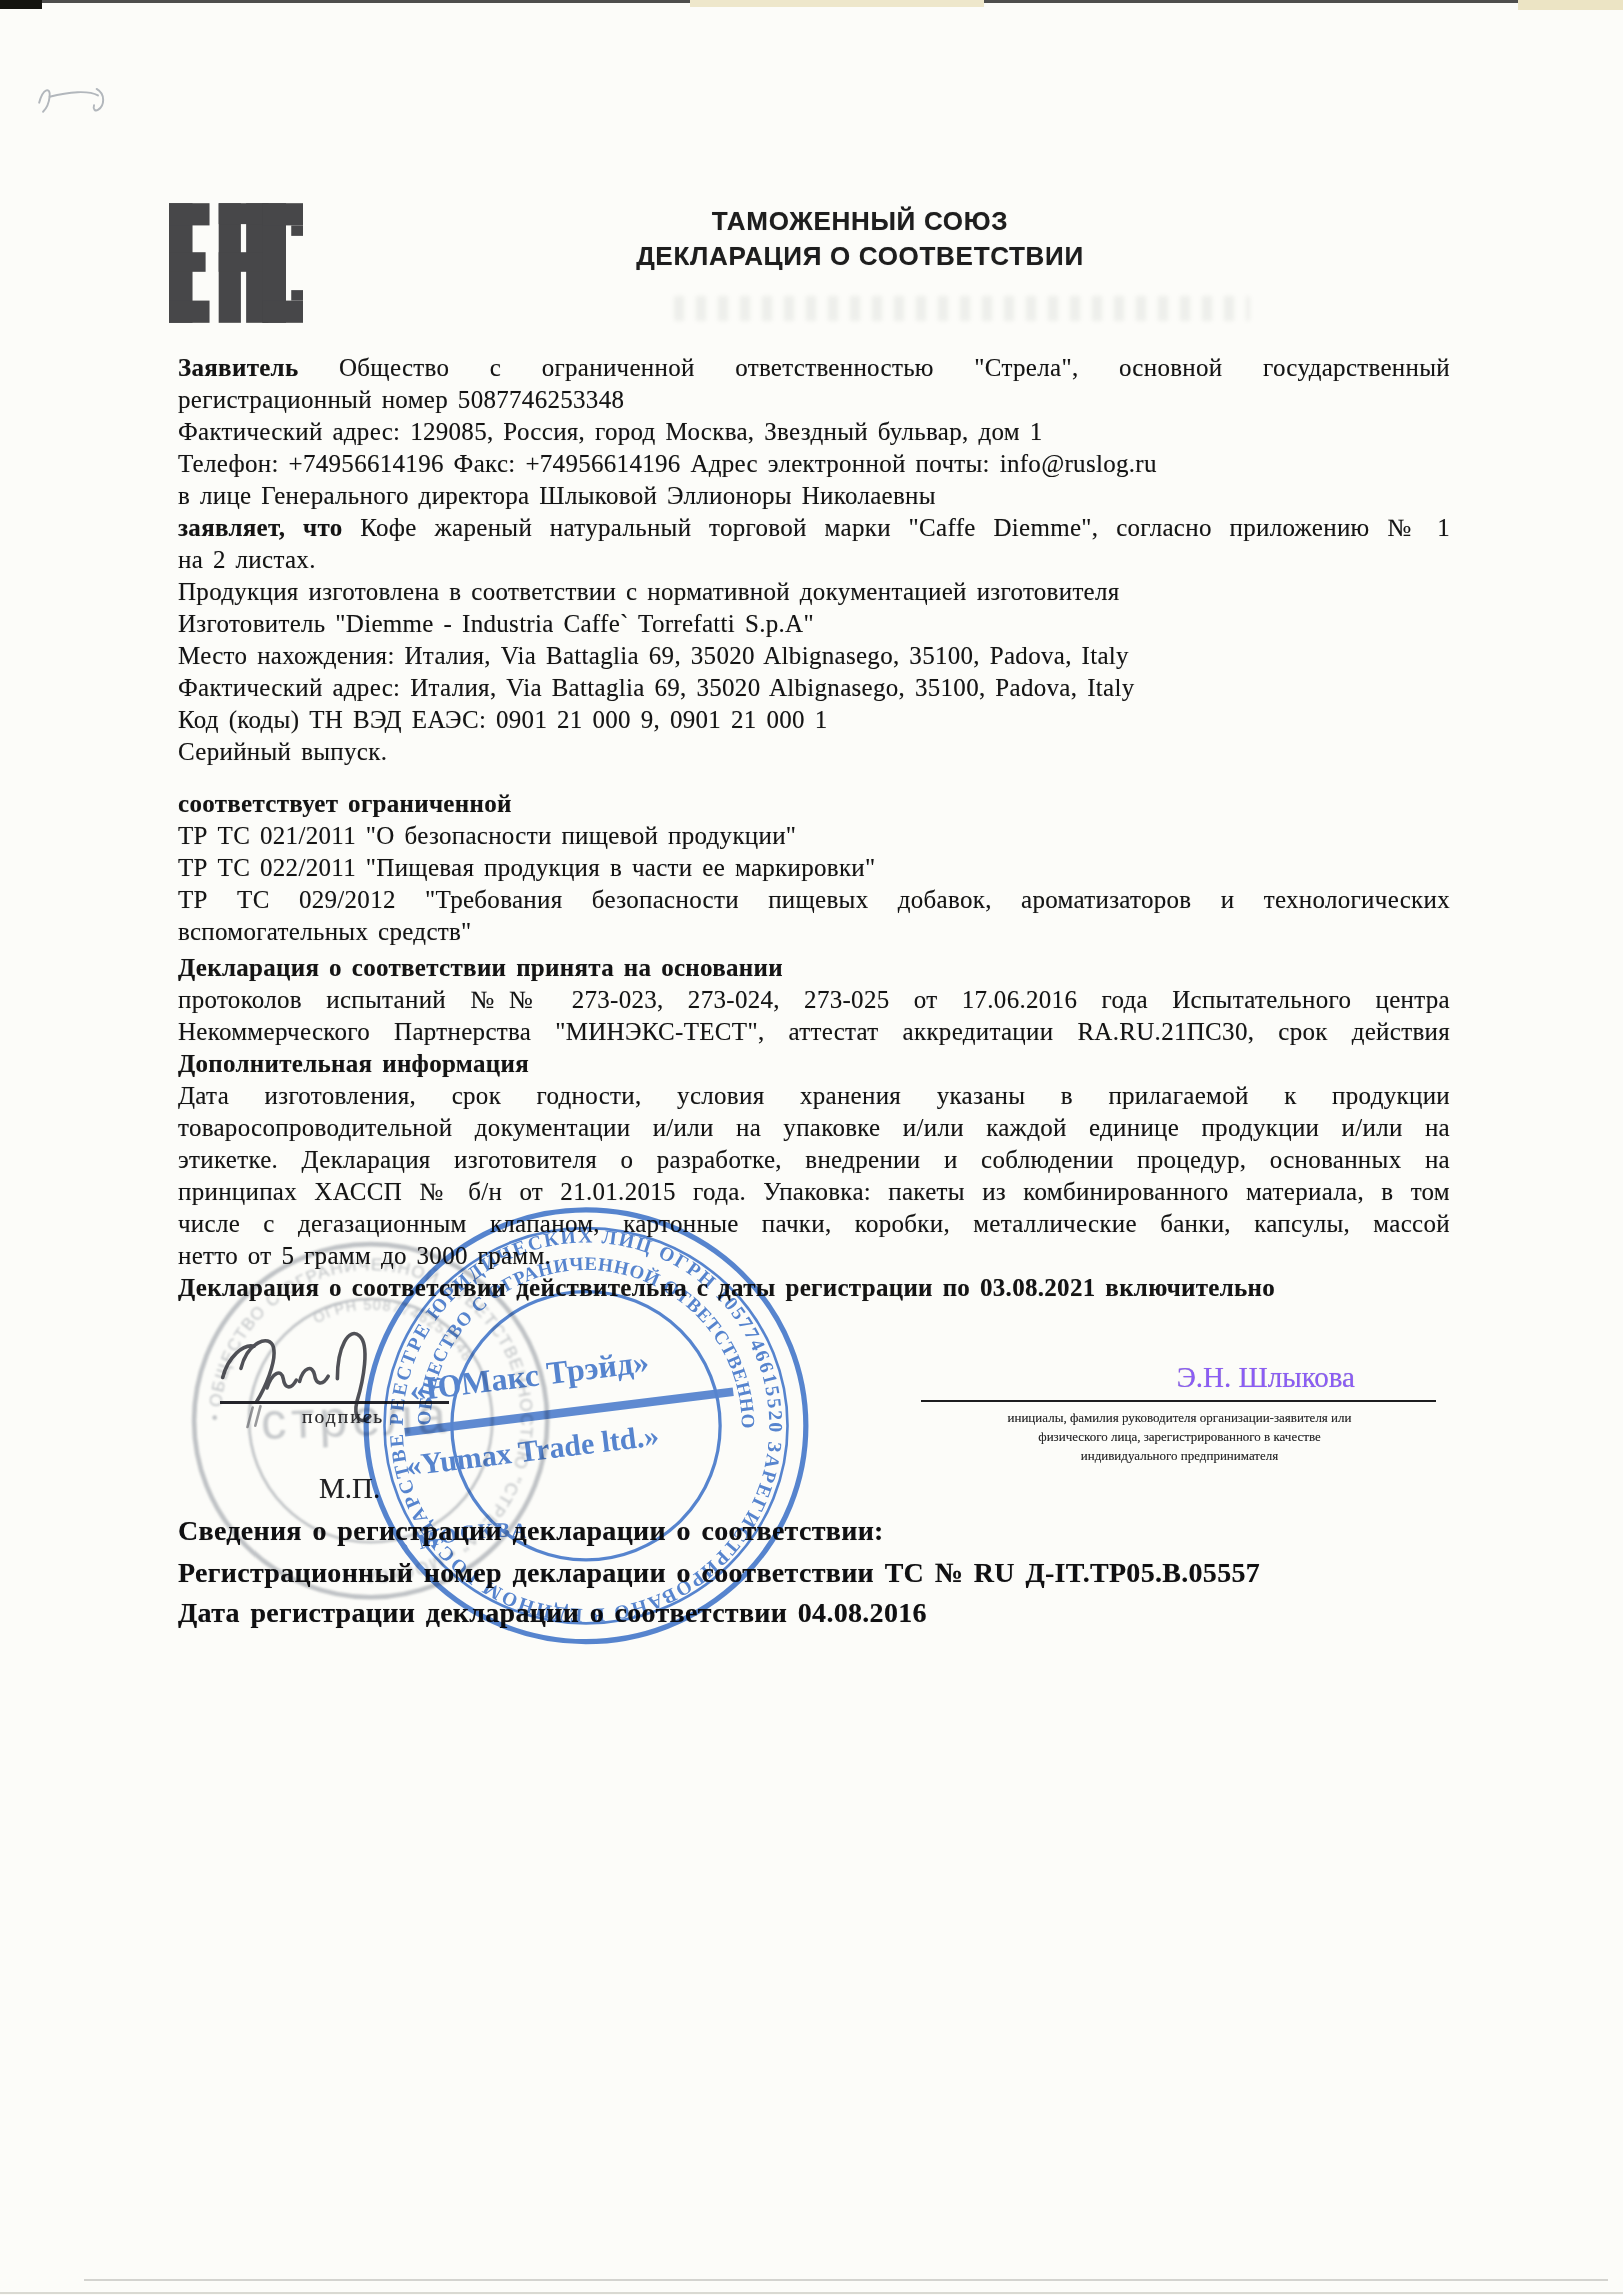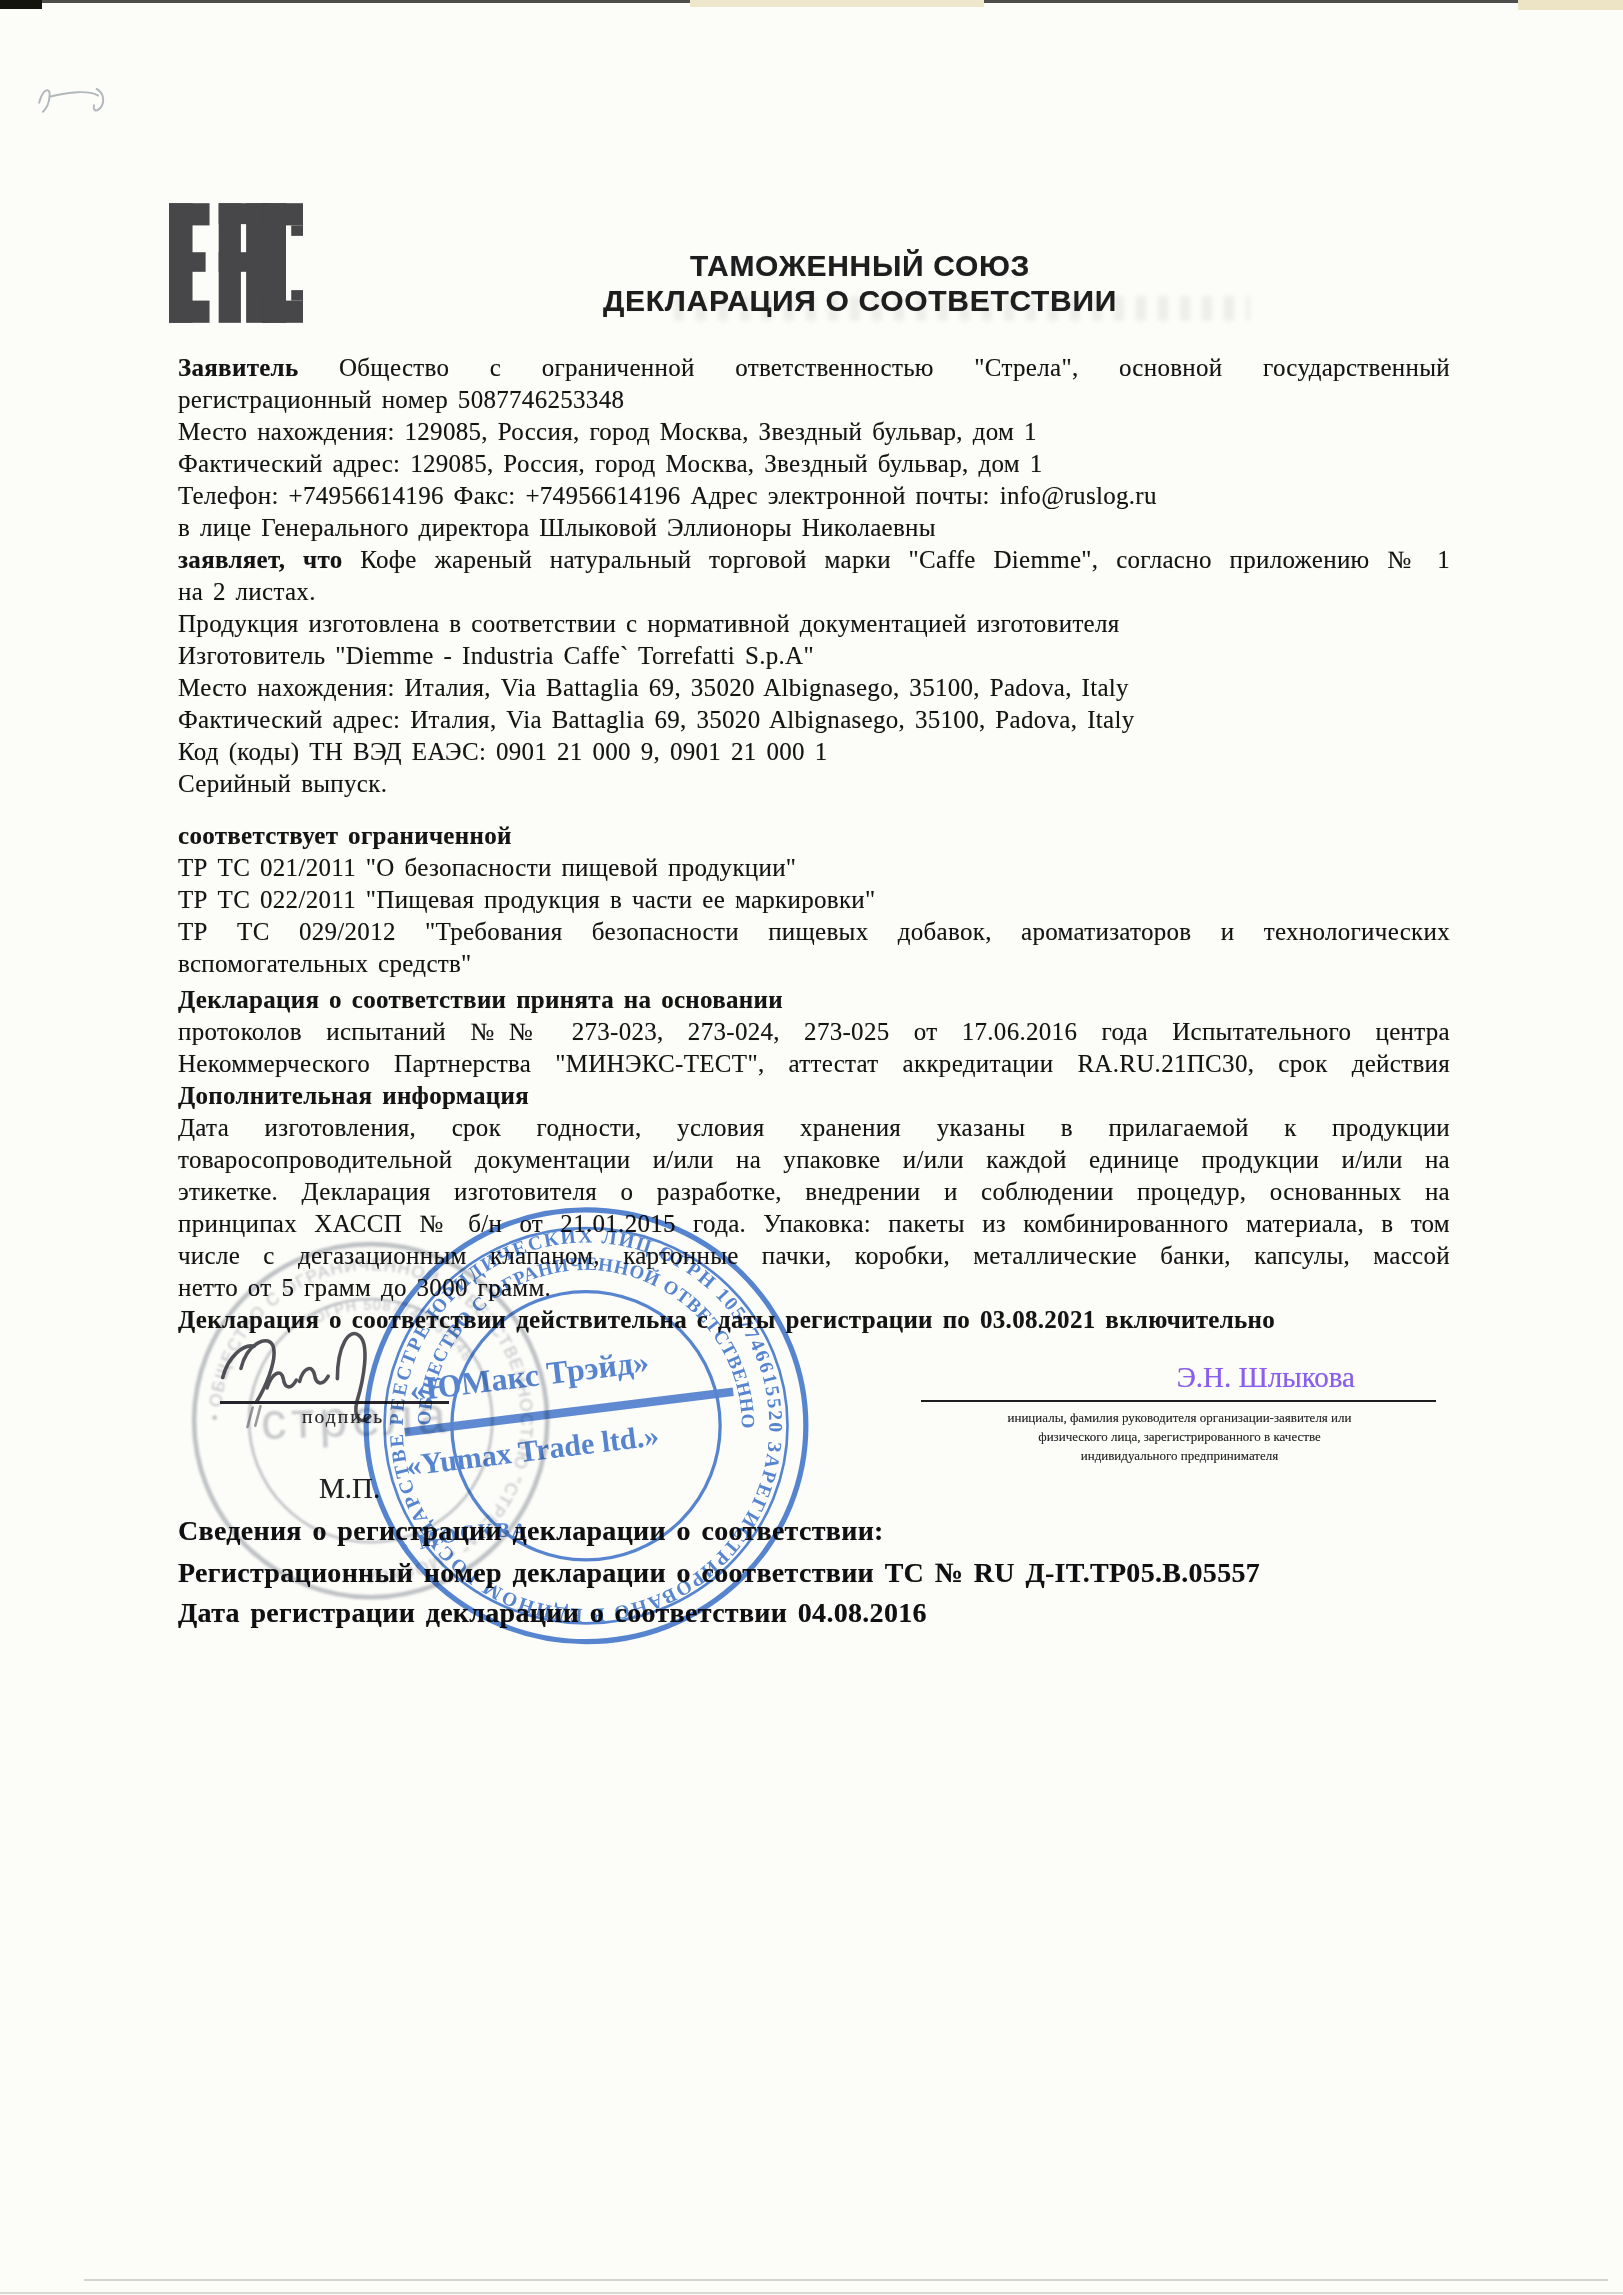--- a/index.html
+++ b/index.html
@@ -19,23 +19,22 @@
   .ghost-smudge{
     position:absolute;left:674px;top:296px;width:576px;height:25px;z-index:1;
     background:repeating-linear-gradient(90deg,rgba(110,120,110,.20) 0 10.5px,rgba(110,120,110,0) 10.5px 22px);
     filter:blur(2px);opacity:.5;border-radius:2.6px;
   }
   
   .eac-logo{position:absolute;left:169px;top:203px;z-index:2;filter:blur(0.3px);opacity:.93}
   .title{
     position:absolute;left:536px;top:204px;width:648px;z-index:2;
     text-align:center;font-family:"Liberation Sans","DejaVu Sans",sans-serif;
-    font-weight:bold;font-size:30px;line-height:35px;letter-spacing:0.7px;color:#1e1e1e;
+    font-weight:bold;font-size:26px;line-height:35px;letter-spacing:0.7px;color:#1e1e1e;
     text-shadow:0 0 0.7px rgba(0,0,0,.4);
-    margin-top:44px;
   }
   
   .body-text{
     position:absolute;left:178px;top:352px;width:1272px;z-index:1;
     font-size:25px;line-height:32px;letter-spacing:0.3px;word-spacing:3.3px;
     color:#141414;text-shadow:0 0 0.7px rgba(10,10,10,.35);
   }
   .ln{height:32px;overflow:visible;white-space:nowrap}
   .ln.j{white-space:normal;text-align:justify;text-align-last:justify}
   .ln.gap1{margin-top:19.6px}
@@ -100,21 +99,20 @@
   </svg>
 
   <div class="title">
     <div>ТАМОЖЕННЫЙ СОЮЗ</div>
     <div>ДЕКЛАРАЦИЯ О СООТВЕТСТВИИ</div>
   </div>
 
   <div class="body-text">
     <div class="ln j"><b>Заявитель</b><span> Общество с ограниченной ответственностью "Стрела", основной государственный</span></div>
     <div class="ln"><span>регистрационный номер 5087746253348</span></div>
-    <div class="ln"><span>Место нахождения: 129085, Россия, город Москва, Звездный бульвар, дом 1</span></div>
     <div class="ln"><span>Фактический адрес: 129085, Россия, город Москва, Звездный бульвар, дом 1</span></div>
     <div class="ln"><span>Телефон: +74956614196  Факс: +74956614196  Адрес электронной почты: info@ruslog.ru</span></div>
     <div class="ln"><span>в лице Генерального директора Шлыковой Эллионоры Николаевны</span></div>
     <div class="ln j"><b>заявляет, что</b><span> Кофе жареный натуральный торговой марки "Caffe Diemme", согласно приложению № 1</span></div>
     <div class="ln"><span>на 2 листах.</span></div>
     <div class="ln"><span>Продукция изготовлена в соответствии с нормативной документацией изготовителя</span></div>
     <div class="ln"><span>Изготовитель "Diemme - Industria Caffe` Torrefatti S.p.A"</span></div>
     <div class="ln"><span>Место нахождения: Италия, Via Battaglia 69, 35020 Albignasego, 35100, Padova, Italy</span></div>
     <div class="ln"><span>Фактический адрес: Италия, Via Battaglia 69, 35020 Albignasego, 35100, Padova, Italy</span></div>
     <div class="ln"><span>Код (коды) ТН ВЭД ЕАЭС: 0901 21 000 9, 0901 21 000 1</span></div>

